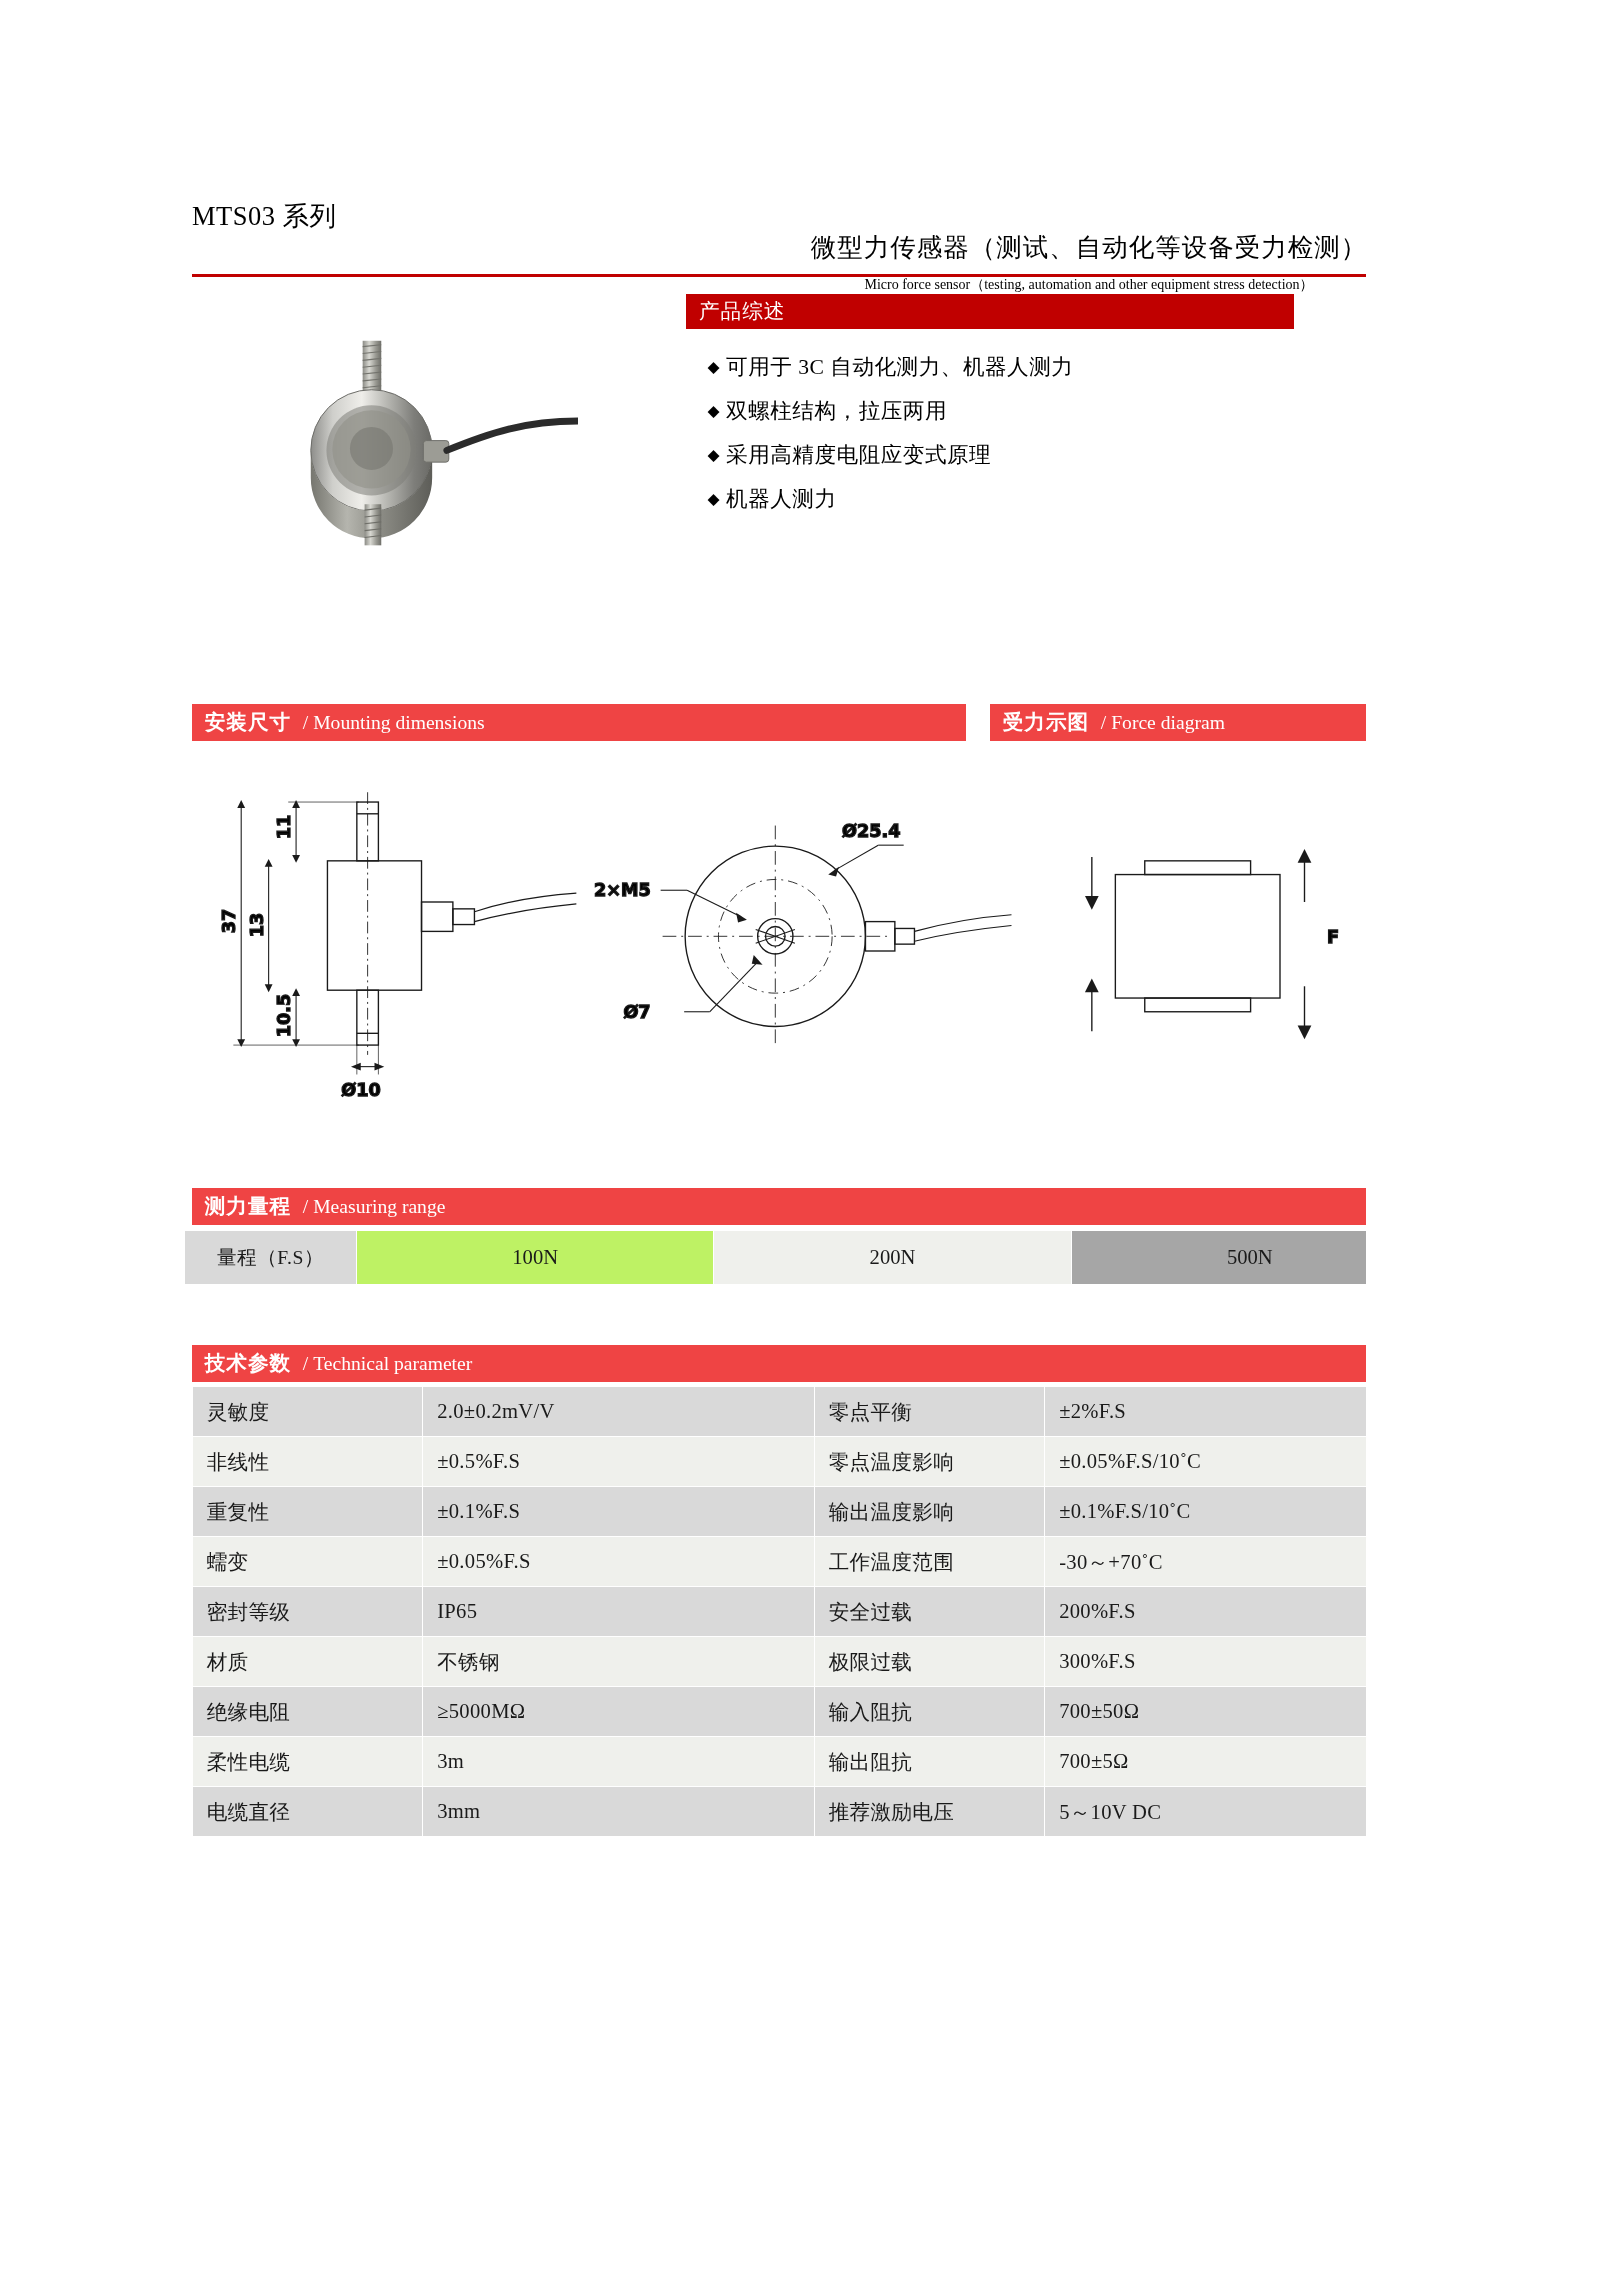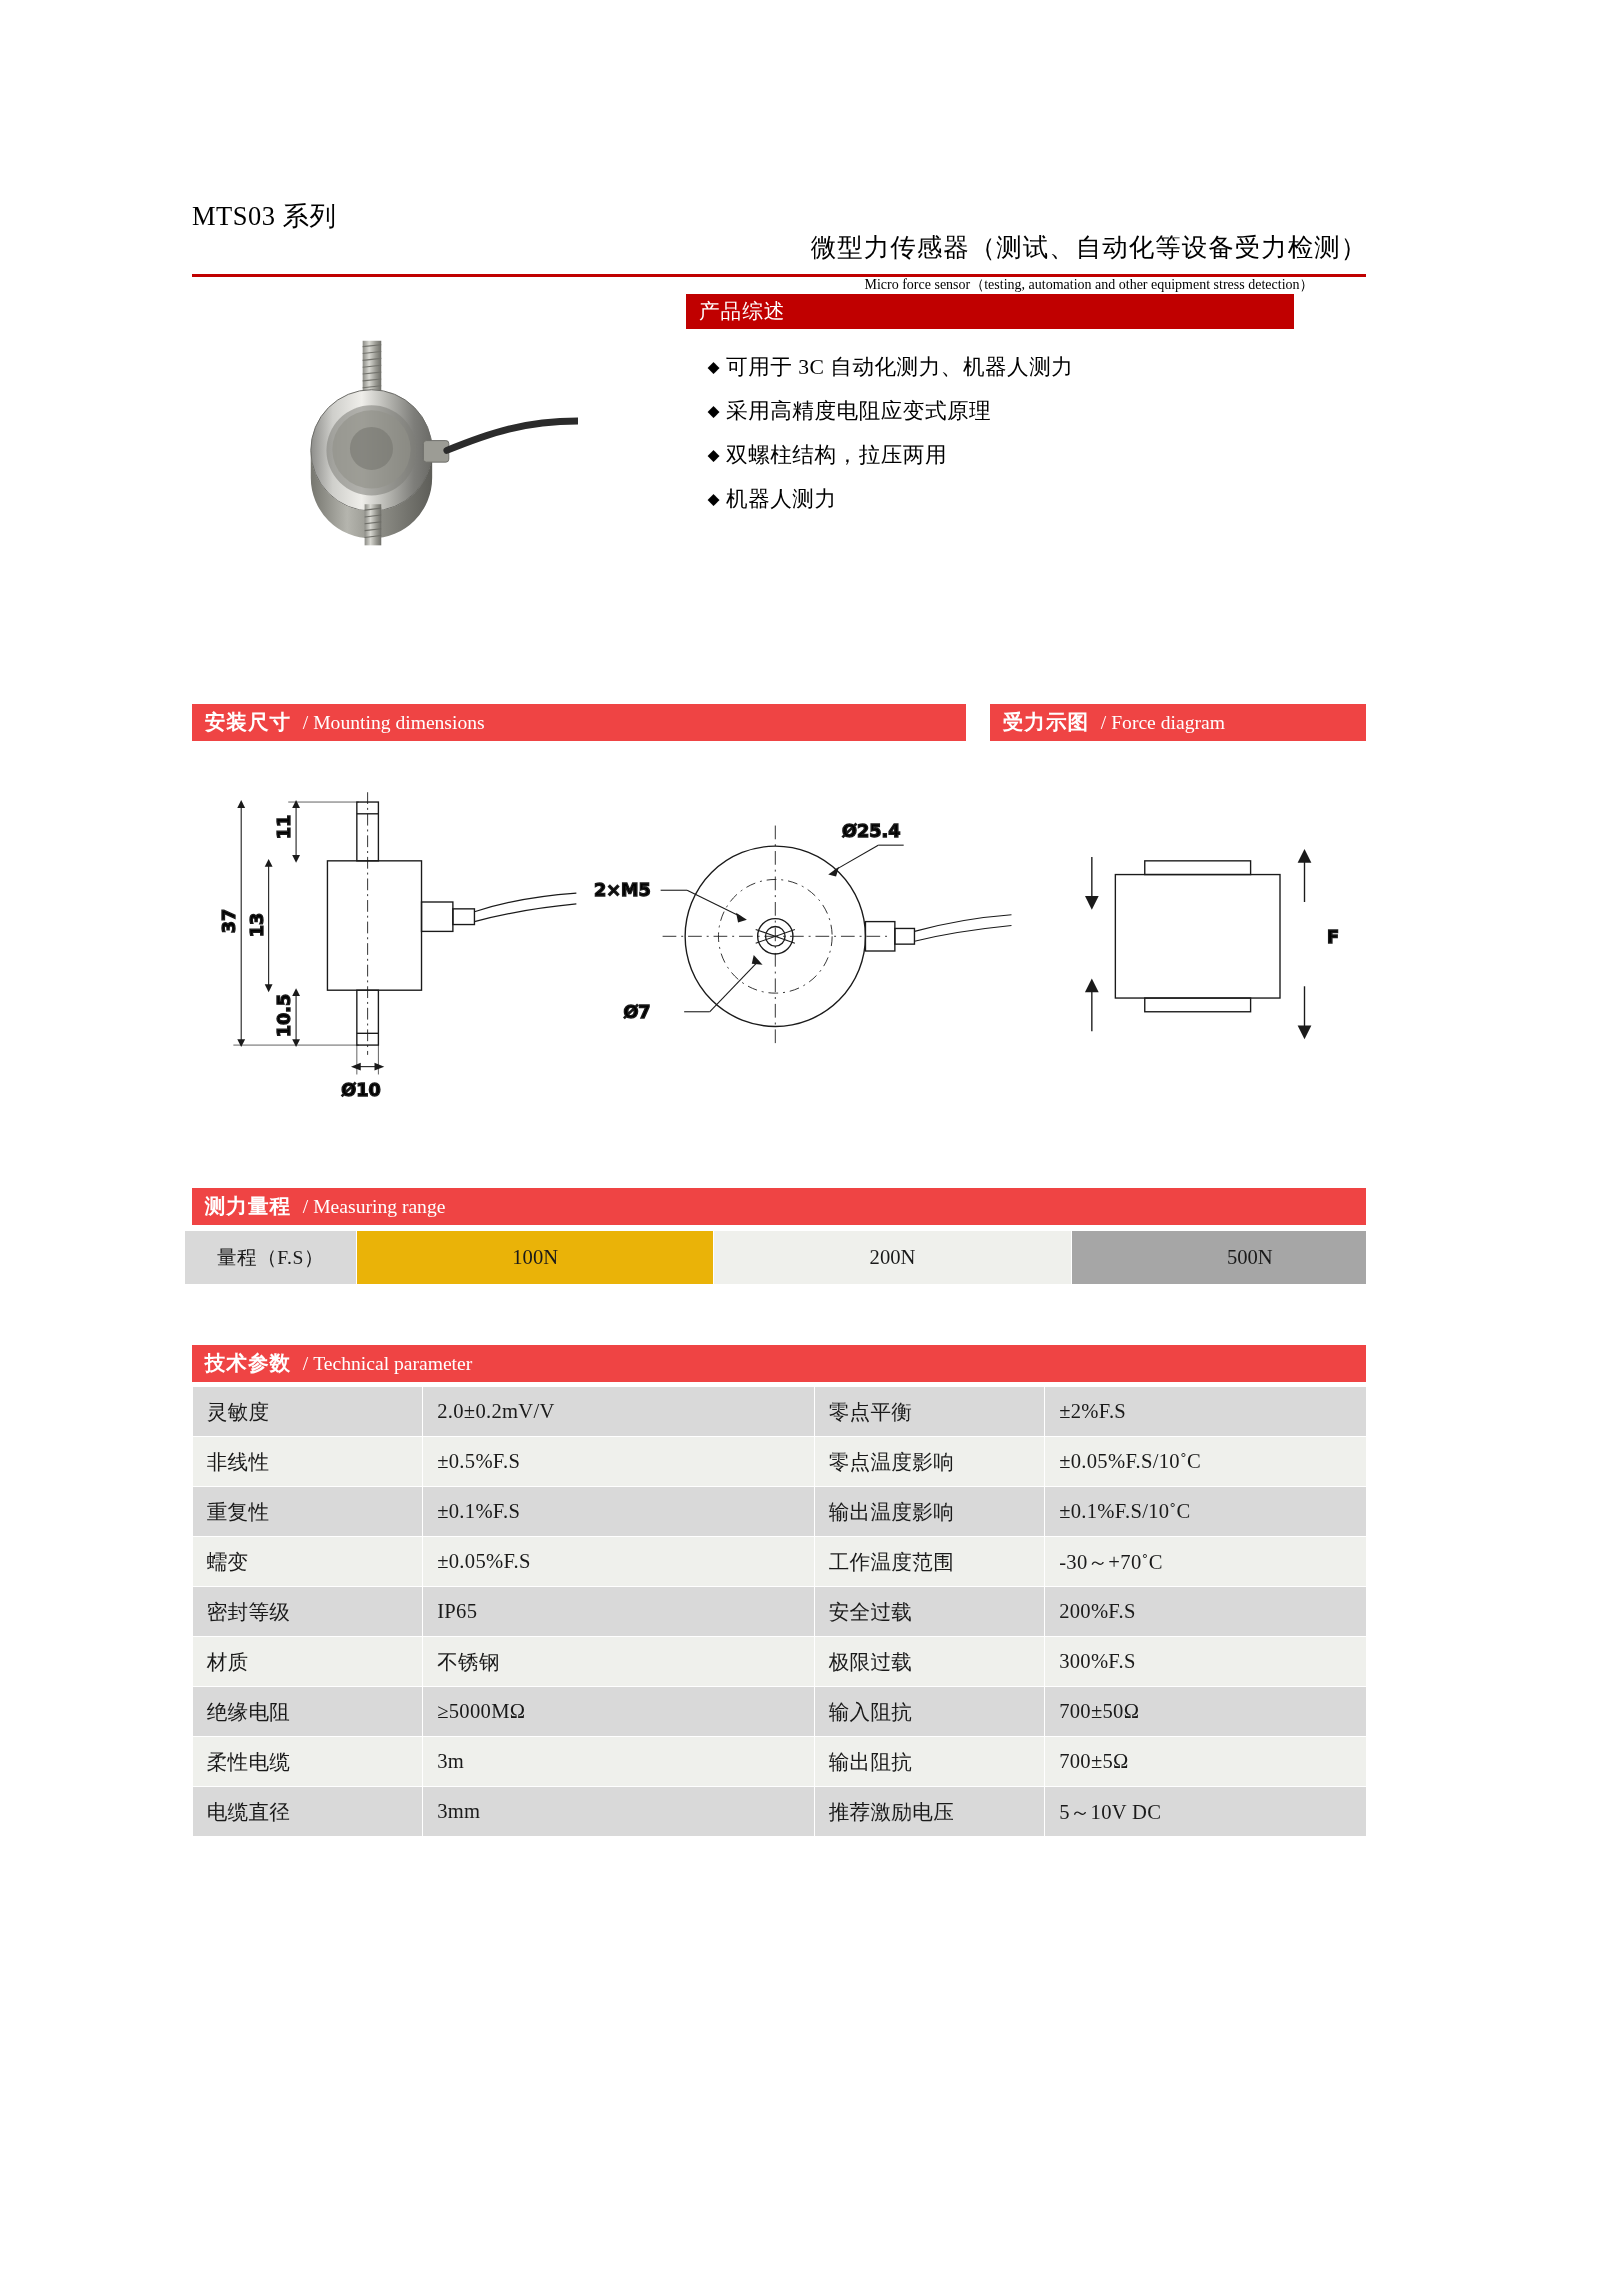--- a/index.html
+++ b/index.html
@@ -167,21 +167,21 @@
     text-align: center;
     vertical-align: middle;
     border: 1px solid #ffffff;
   }
   .range-head {
     background: #d9d9d9;
     width: 169px;
     font-size: 19.6px !important;
     letter-spacing: 0.5px;
   }
-  .range-c1 { background: #eab308; }
+  .range-c1 { background: #bef264; }
   .range-c2 { background: #eff0ec; }
   .range-c3 { background: #a6a6a6; }
 
   
   .tech-table {
     position: absolute;
     left: 192px;
     top: 1386px;
     width: 1245px;
     border-collapse: collapse;
@@ -276,22 +276,22 @@
         <rect x="172" y="120" width="26" height="22" rx="3" fill="#9c9c95" stroke="#6f6f69"></rect>
         <path d="M196,130 C240,112 276,100 330,100" stroke="#2b2b2b" stroke-width="7" fill="none" stroke-linecap="round"></path>
       </g>
     </svg>
   </div>
 
   <div class="overview">
     <div class="overview-bar">产品综述</div>
     <div class="overview-list">
       <div class="li"><span class="diamond">◆</span><span>可用于 3C 自动化测力、机器人测力</span></div>
+      <div class="li"><span class="diamond">◆</span><span>双螺柱结构，拉压两用</span></div>
       <div class="li"><span class="diamond">◆</span><span>采用高精度电阻应变式原理</span></div>
-      <div class="li"><span class="diamond">◆</span><span>双螺柱结构，拉压两用</span></div>
       <div class="li"><span class="diamond">◆</span><span>机器人测力</span></div>
     </div>
   </div>
 
   <div class="sec-bar" id="bar-mount">
     <span class="cn">安装尺寸</span>
     <span class="en">/ Mounting dimensions</span>
   </div>
   <div class="sec-bar" id="bar-force">
     <span class="cn">受力示图</span>

